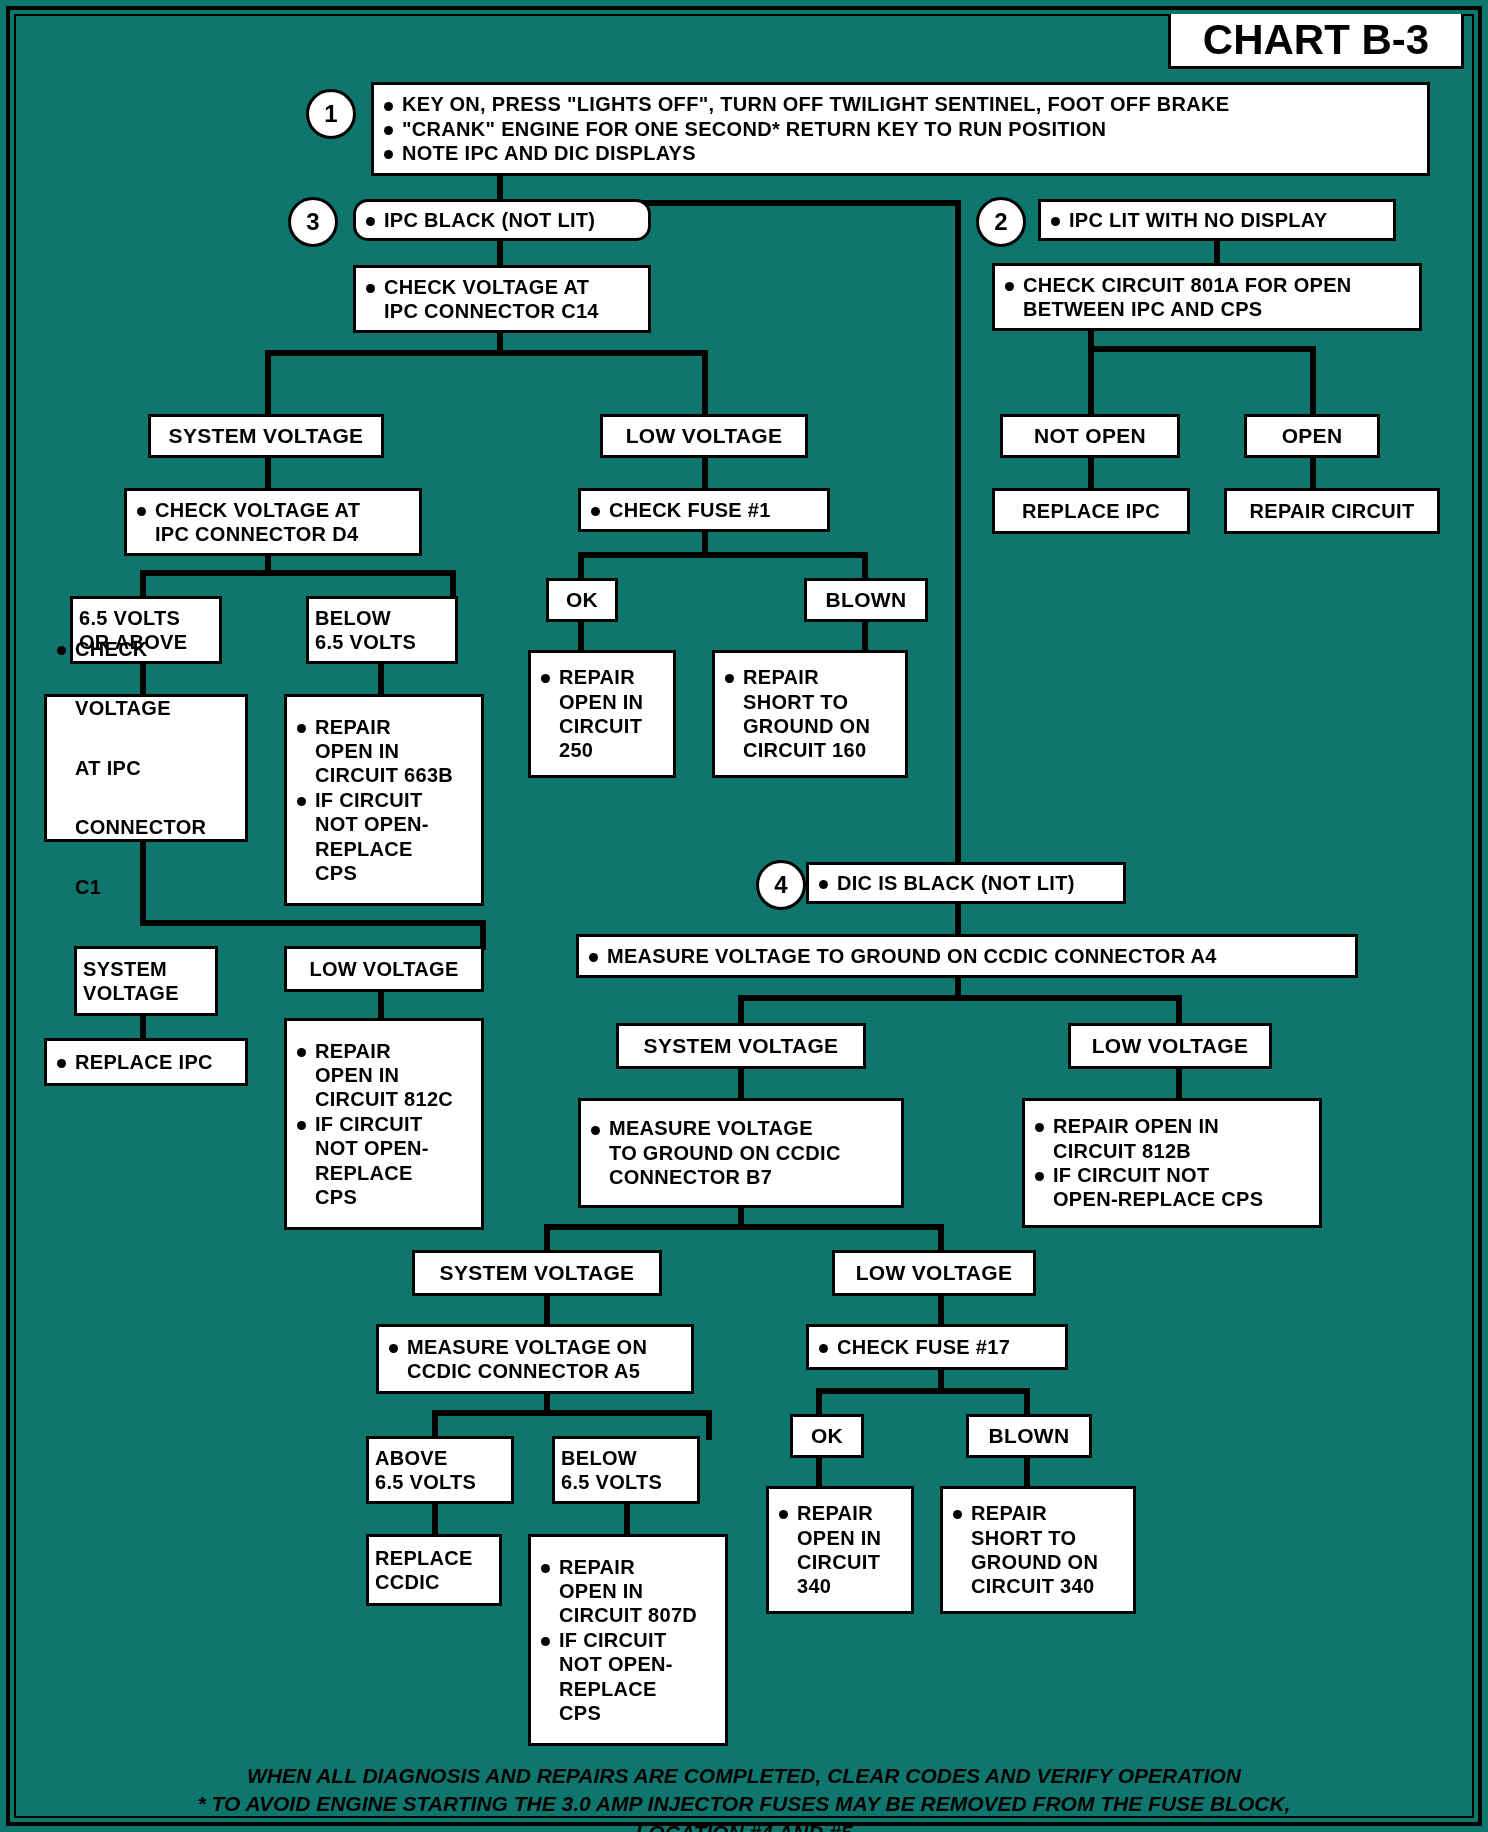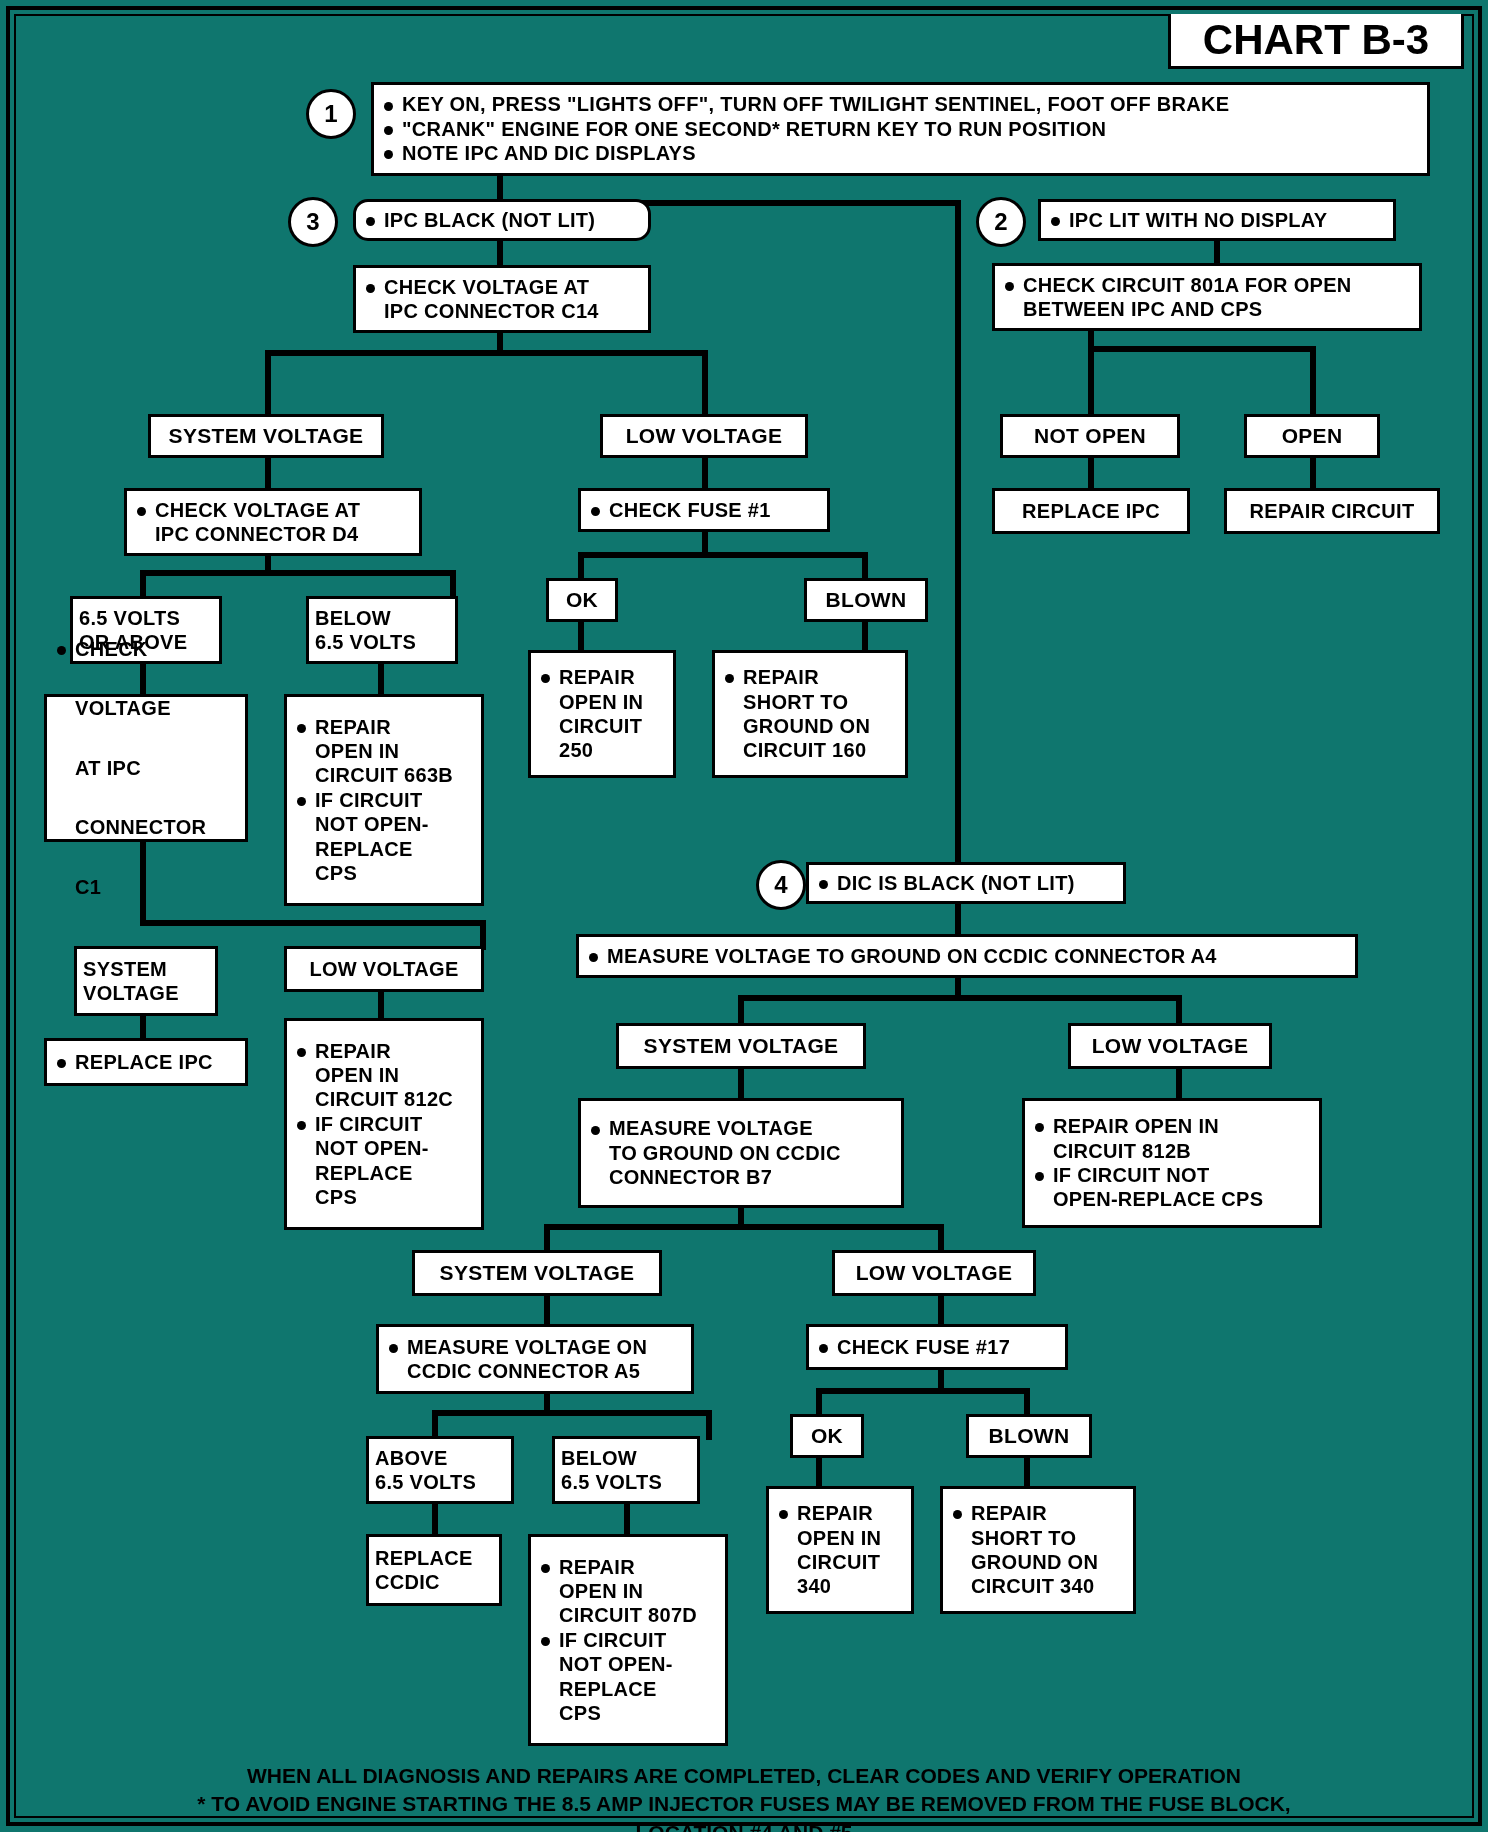--- a/index.html
+++ b/index.html
@@ -74,21 +74,21 @@
     z-index:7;
   }
   .footer{
     position:absolute;
     text-align:center;
     font-weight:bold;
     color:#000;
     line-height:1.35;
     z-index:5;
   }
-  .footer div{white-space:nowrap;}
+  .footer div{white-space:nowrap;font-style:italic;}
 </style>
 </head>
 <body>
 
 <div id="page">
   <div class="frame-outer"></div>
   <div class="frame-inner"></div>
 
   <div class="canvas">
 
@@ -395,18 +395,18 @@
     </div>
     <div class="box left" style="left:940px;top:1486px;width:196px;height:128px;font-size:20px;">
       <span class="bl">REPAIR</span>
       <span class="cont">SHORT TO</span>
       <span class="cont">GROUND ON</span>
       <span class="cont">CIRCUIT 340</span>
     </div>
 
     <div class="footer" style="left:34px;top:1762px;width:1420px;font-size:21px;">
       <div>WHEN ALL DIAGNOSIS AND REPAIRS ARE COMPLETED, CLEAR CODES AND VERIFY OPERATION</div>
-      <div>* TO AVOID ENGINE STARTING THE 8.5 AMP INJECTOR FUSES MAY BE REMOVED FROM THE FUSE BLOCK,</div>
+      <div>* TO AVOID ENGINE STARTING THE 3.0 AMP INJECTOR FUSES MAY BE REMOVED FROM THE FUSE BLOCK,</div>
       <div>LOCATION #4 AND #5</div>
     </div>
 
   </div>
 </div>
 
 </body></html>

